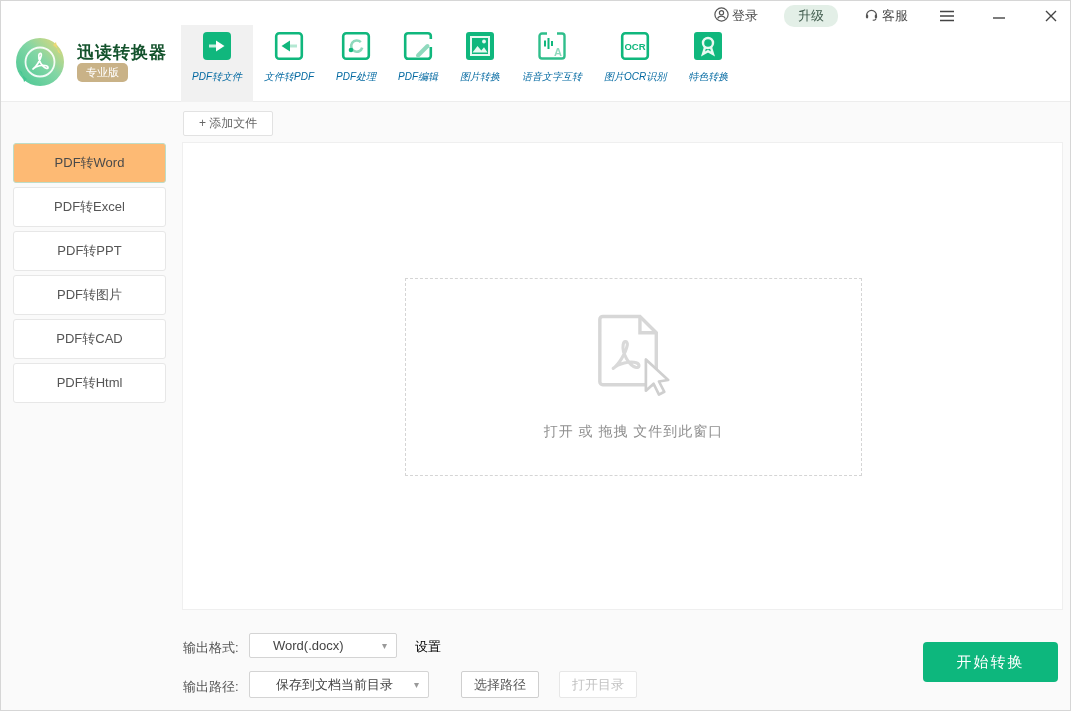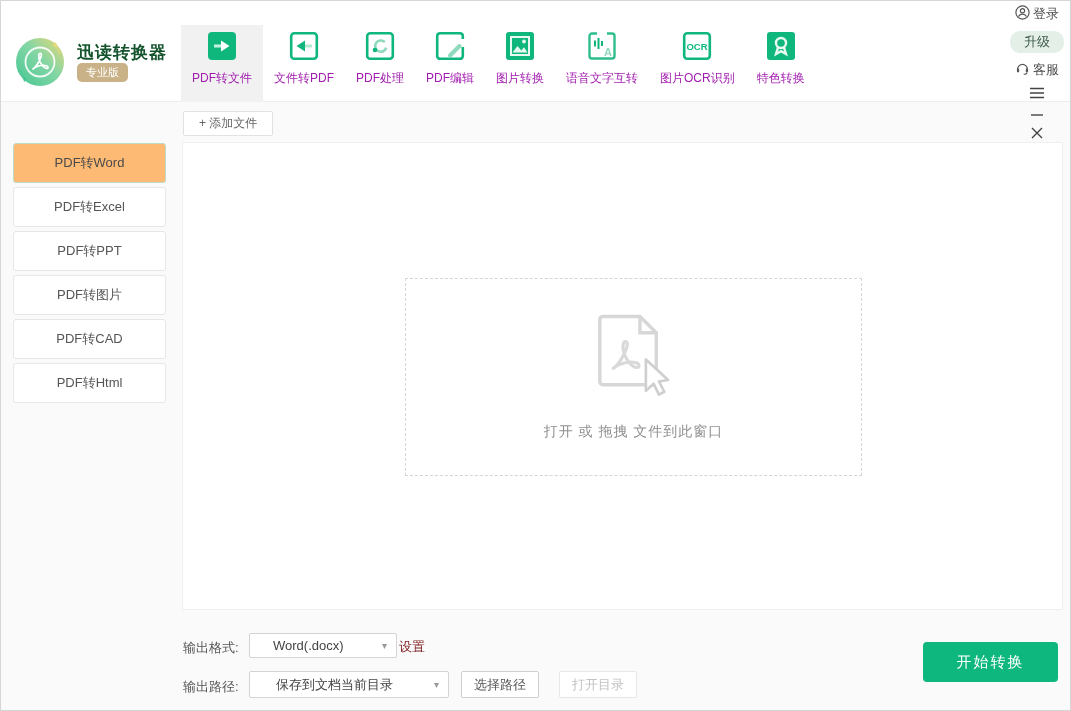--- a/index.html
+++ b/index.html
@@ -8,36 +8,36 @@
     font-family:"Liberation Sans","DejaVu Sans",sans-serif;
     background:#fafafa; color:#333; overflow:hidden; position:relative;
   }
   #app { position:absolute; inset:0; border:1px solid #d6d6d6; background:#fafafa; }
 
   
   .header { position:absolute; left:0; top:0; width:100%; height:101px;
             background:#fff; border-bottom:1px solid #ededed; }
 
   .titlebar { position:absolute; top:4px; right:6px; height:22px;
-              display:flex; align-items:center; gap:8px; font-size:13px; color:#4a4a4a;flex-direction:column; }
+              display:flex; align-items:center; gap:26px; font-size:13px; color:#4a4a4a; }
   .tb-item { display:flex; align-items:center; gap:3px; cursor:pointer; }
   .pill { background:#e3efe7; color:#3f5a4c; border-radius:10px; padding:2px 14px; font-size:13px; }
   .winbtn { width:26px; height:22px; display:flex; align-items:center; justify-content:center; cursor:pointer; }
 
   .logo-wrap { position:absolute; left:13px; top:35px; width:52px; height:52px; }
   .app-title { position:absolute; left:76px; top:40px; font-size:17px; font-weight:bold; color:#14532d; letter-spacing:1px; }
   .app-badge { position:absolute; left:76px; top:62px; background:#c9b287; color:#fff;
                font-size:11px; border-radius:5px; padding:2px 9px;text-align:right; }
 
   .nav { position:absolute; left:180px; top:24px; height:77px; display:flex; }
   .nav-tab { height:77px; padding:6px 11px 0; display:flex; flex-direction:column;
              align-items:center; cursor:pointer; }
   .nav-tab.selected { background:#f1f1f1; }
   .nav-tab .nicon { width:30px; height:30px; margin-bottom:9px; }
-  .nav-tab .nlabel { font-size:12px; color:#a21caf; white-space:nowrap; }
+  .nav-tab .nlabel { font-size:10px; color:#0369a1; white-space:nowrap;font-style:italic; }
 
   
   .add-file-btn { position:absolute; left:182px; top:110px; height:25px; padding:0 15px;
                   background:#fff; border:1px solid #e2e2e2; border-radius:2px;
                   font-size:12px; color:#666; display:flex; align-items:center; cursor:pointer; }
 
   .sidebar { position:absolute; left:12px; top:142px; width:153px; }
   .side-item { height:40px; margin-bottom:4px; background:#fff; border:1px solid #e7e7e7;
                border-radius:3px; display:flex; align-items:center; justify-content:center;
                font-size:13px; color:#555; cursor:pointer; }
@@ -51,22 +51,22 @@
               align-items:center; cursor:pointer; }
   .drop-icon { margin-top:34px; }
   .drop-hint { margin-top:10px; font-size:14px; color:#8f8f8f; letter-spacing:1px; }
 
   
   .row-label { position:absolute; left:182px; font-size:13px; color:#555; }
   .sel { position:absolute; background:#fff; border:1px solid #d4d4d4; border-radius:2px;
          font-size:13px; color:#444; display:flex; align-items:center; padding:0 9px; cursor:pointer; }
   .sel .caret { margin-left:auto; color:#999; font-size:10px; }
   .fmt-sel  { left:248px; top:632px; width:148px; height:25px;padding-left:23px; }
-  .path-sel { left:248px; top:670px; width:200px; height:27px;padding-left:26px; }
-  .settings-link { position:absolute; left:398px; top:637px; font-size:13px; color:#7f1d1d; cursor:pointer; }
+  .path-sel { left:248px; top:670px; width:180px; height:27px;padding-left:26px; }
+  .settings-link { position:absolute; left:414px; top:637px; font-size:13px; color:#000000; cursor:pointer; }
   .btn { position:absolute; background:#fff; border:1px solid #cfcfcf; border-radius:2px;
          font-size:13px; color:#555; display:flex; align-items:center; justify-content:center; cursor:pointer; }
   .choose-path-btn { left:460px; top:670px; width:78px; height:27px; }
   .open-dir-btn { left:558px; top:670px; width:78px; height:27px;
                   color:#c2c2c2; border-color:#e7e7e7; cursor:default; }
   .start-btn { position:absolute; left:922px; top:641px; width:135px; height:40px;
                background:#0db77d; border:none; border-radius:4px; color:#fff;
                font-size:15px; letter-spacing:2px; display:flex; align-items:center;
                justify-content:center; cursor:pointer; font-family:inherit; }
   .lbl-fmt { top:638px; } .lbl-path { top:677px; }

